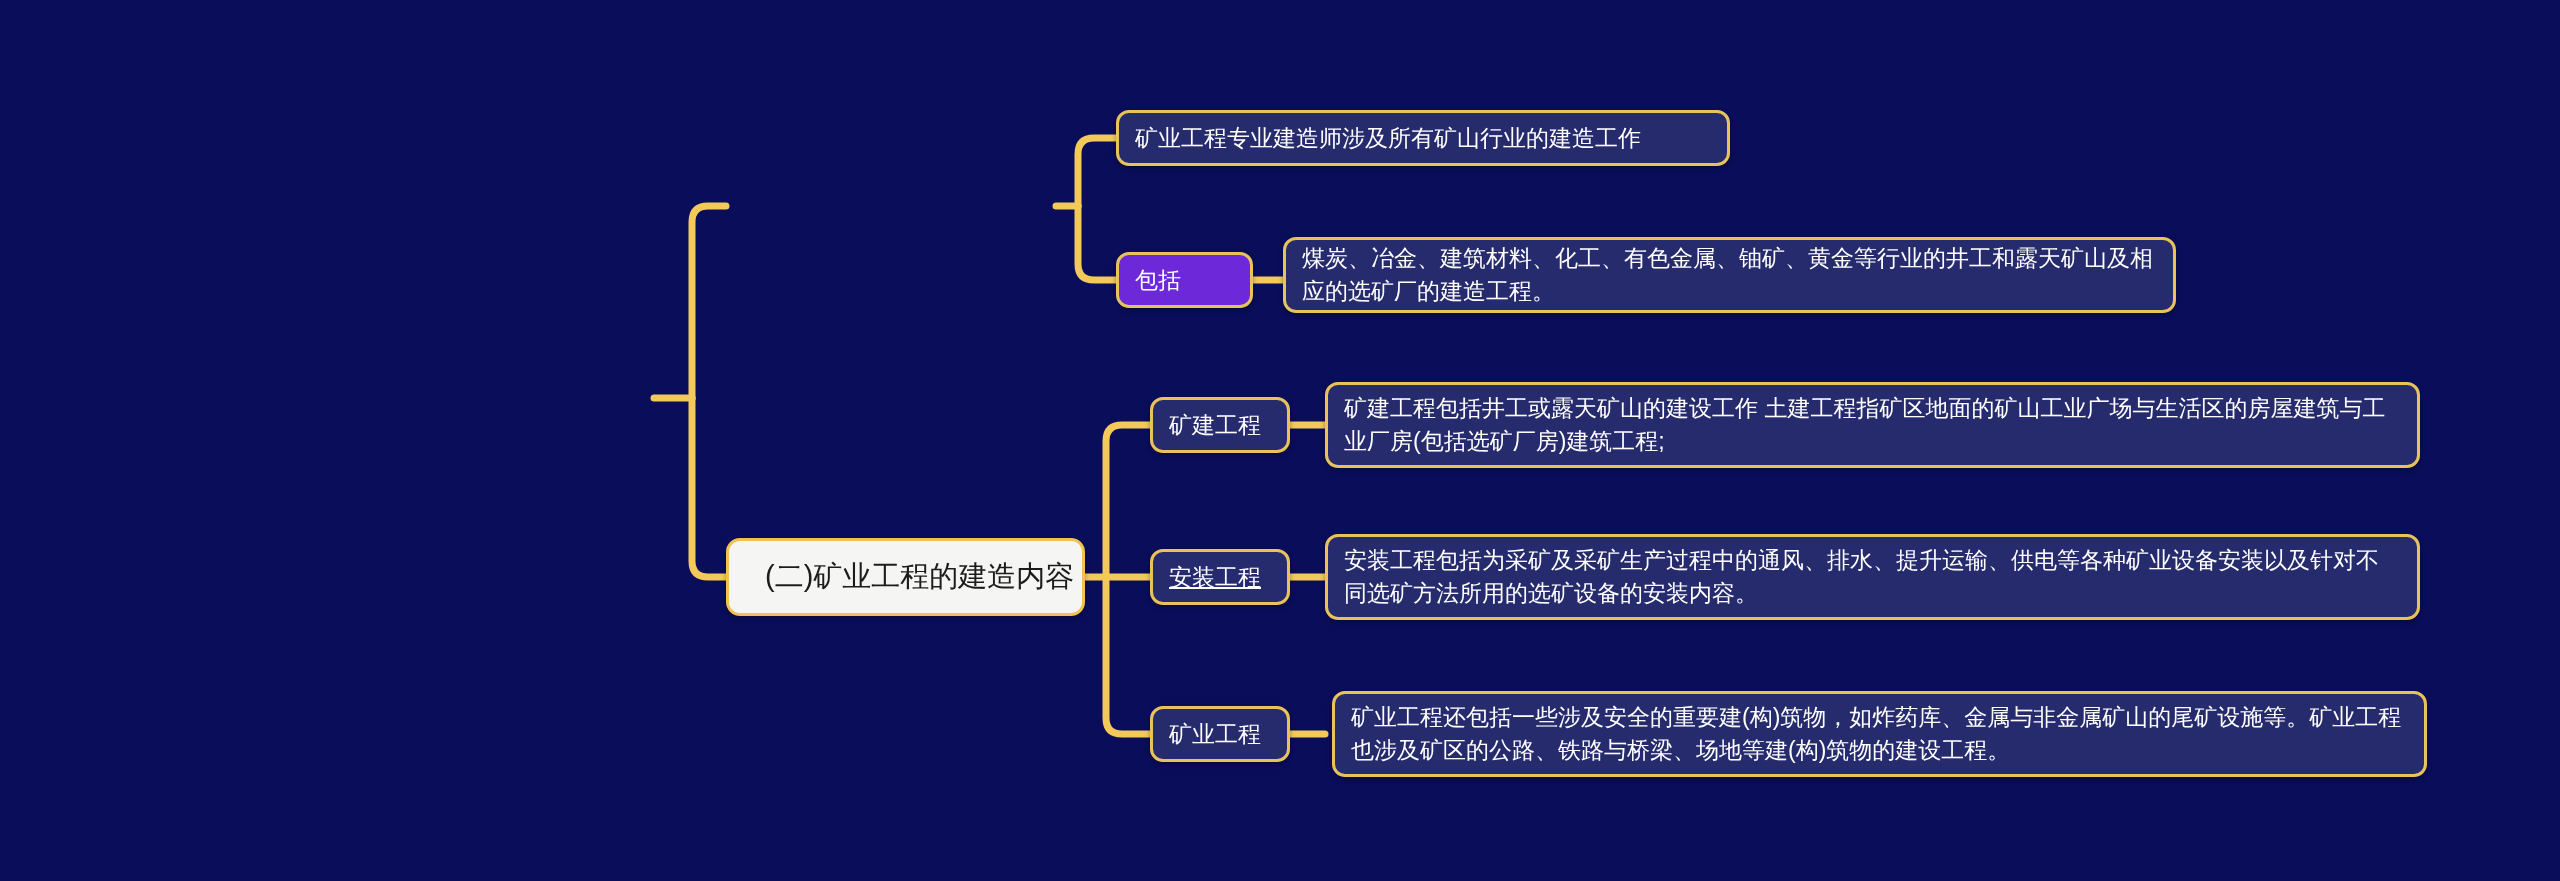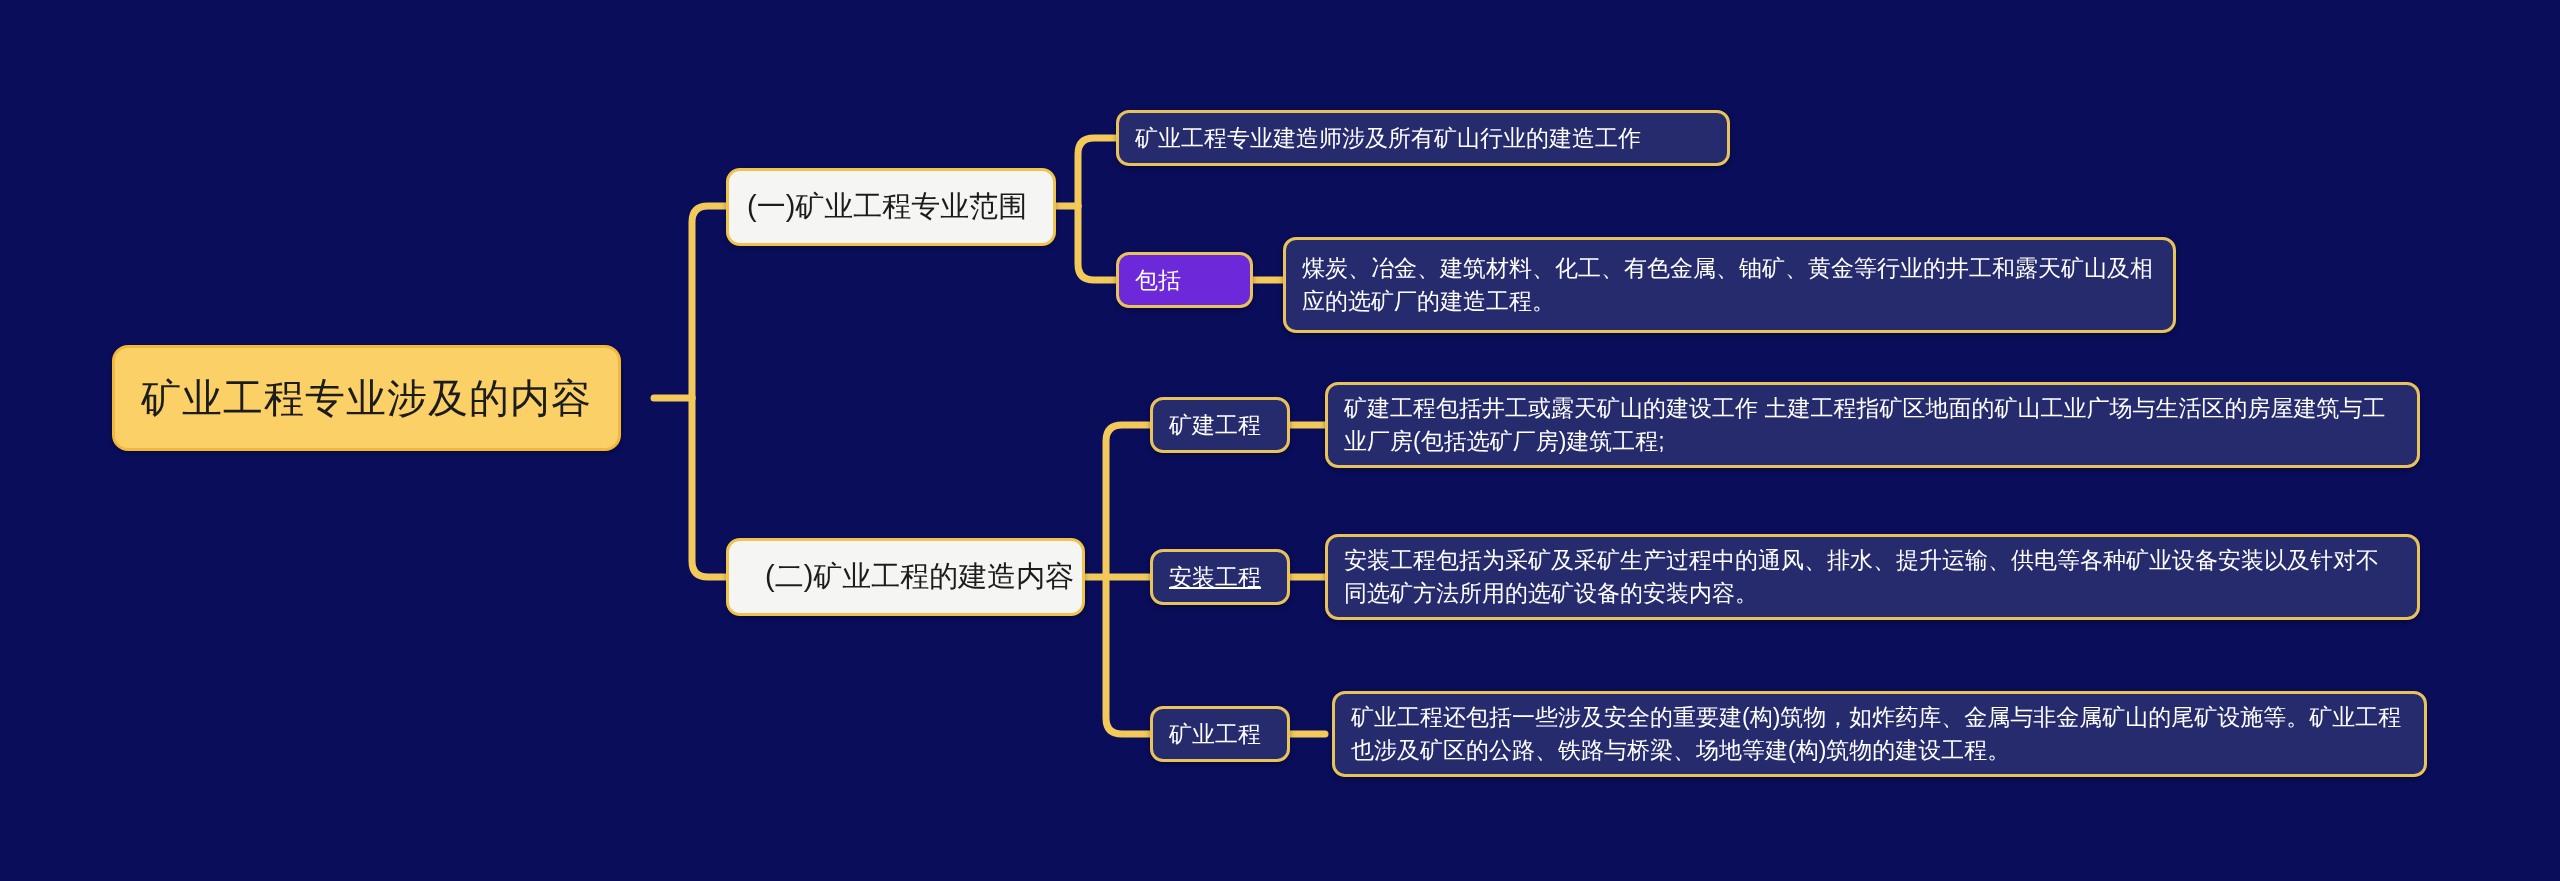--- a/index.html
+++ b/index.html
@@ -117,37 +117,31 @@
       <path d="M 1106 577 L 1150 577"></path>
 
       <path d="M 1106 577 L 1106 718 Q 1106 734 1122 734 L 1150 734"></path>
 
       <path d="M 1290 425 L 1325 425"></path>
       <path d="M 1290 577 L 1325 577"></path>
       <path d="M 1290 734 L 1325 734"></path>
     </g>
   </svg>
 
-  <div class="node root" style="left: 112px; top: 345px; height: 106px; background: rgb(251, 208, 102); border-color: rgb(240, 185, 61); color: rgb(28, 28, 28);">
-    <span class="txt">矿业工程专业涉及的内容</span>
-  </div>
 
-  <div class="node l1" style="left: 726px; top: 168px; width: 330px; height: 78px; background: rgb(245, 245, 243); border-color: rgb(240, 195, 78); color: rgb(28, 28, 28);">
-    <span class="txt">(一)矿业工程专业范围</span>
-  </div>
 
   <div class="node l2" style="left: 1116px; top: 110px; width: 614px; height: 56px; background: rgb(38, 43, 110); border-color: rgb(232, 195, 92); color: rgb(255, 255, 255);">
     <span class="txt">矿业工程专业建造师涉及所有矿山行业的建造工作</span>
   </div>
 
   <div class="node l2" style="left: 1116px; top: 252px; width: 137px; height: 56px; background: #6d28d9; border-color: rgb(232, 195, 92); color: rgb(255, 255, 255);">
     <span class="txt">包括</span>
   </div>
 
-  <div class="node l2 multiline" style="left: 1283px; top: 237px; width: 893px; height: 96px; background: rgb(38, 43, 110); border-color: rgb(232, 195, 92); color: rgb(255, 255, 255);">
+  <div class="node l2 multiline" style="left: 1283px; top: 237px; width: 893px; height: 76px; background: rgb(38, 43, 110); border-color: rgb(232, 195, 92); color: rgb(255, 255, 255);">
     <span class="txt">煤炭、冶金、建筑材料、化工、有色金属、铀矿、黄金等行业的井工和露天矿山及相应的选矿厂的建造工程。</span>
   </div>
 
   <div class="node l1" style="left: 726px; top: 538px; width: 359px; height: 78px; background: rgb(245, 245, 243); border-color: rgb(240, 195, 78); color: rgb(28, 28, 28); padding-left: 36px;">
     <span class="txt">(二)矿业工程的建造内容</span>
   </div>
 
   <div class="node l2" style="left: 1150px; top: 397px; width: 140px; height: 56px; background: rgb(38, 43, 110); border-color: rgb(232, 195, 92); color: rgb(255, 255, 255);">
     <span class="txt">矿建工程</span>
   </div>

